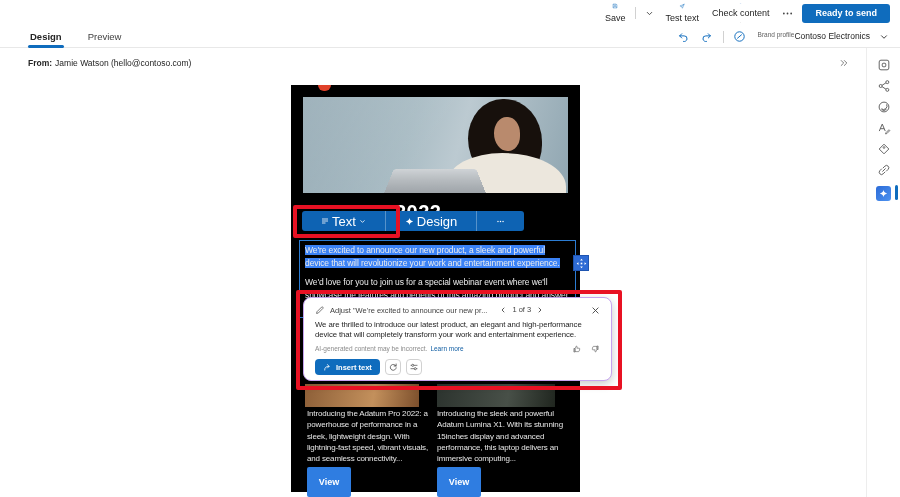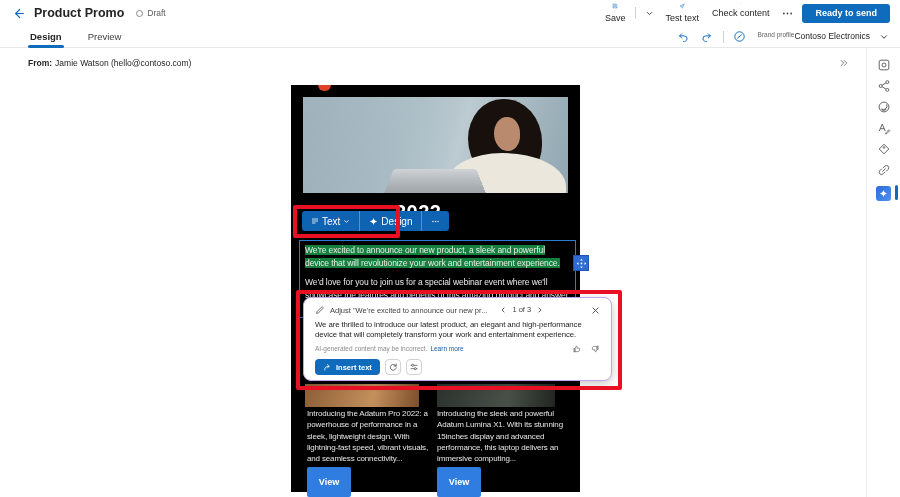--- a/index.html
+++ b/index.html
@@ -45,34 +45,34 @@
   .hero{position:absolute;left:12px;top:12px;width:265px;height:96px;overflow:hidden;background:linear-gradient(105deg,#8da4af 0%,#a9bcc4 40%,#bccad1 58%,#90a6b1 100%);}
   .hero .band{position:absolute;left:-40px;top:-30px;width:240px;height:200px;background:linear-gradient(115deg,rgba(255,255,255,.22),rgba(255,255,255,0) 60%);transform:rotate(8deg);}
   .hero .hair{position:absolute;right:26px;top:2px;width:74px;height:84px;background:#17100c;border-radius:48% 52% 46% 54%;}
   .hero .face{position:absolute;right:48px;top:20px;width:26px;height:34px;background:#b98a6d;border-radius:50% 50% 46% 54%;}
   .hero .jacket{position:absolute;right:2px;bottom:-22px;width:118px;height:62px;background:#ece7dd;border-radius:46% 54% 0 0;}
   .hero .laptop{position:absolute;left:86px;bottom:-4px;width:92px;height:32px;background:linear-gradient(#cfd3d6,#9aa0a5);transform:perspective(80px) rotateX(35deg);border-radius:3px;}
   .canvas-heading{position:absolute;left:104px;top:116px;color:#fff;font-size:20px;font-weight:bold;letter-spacing:.5px;}
   .textblock{position:absolute;left:8px;top:155px;width:277px;box-sizing:border-box;border:1px solid #2b7cd3;padding:3px 5px;}
   .textblock p{margin:0;font-size:8.5px;line-height:12.5px;color:#ececec;letter-spacing:-.1px;}
   .textblock p + p{margin-top:7px;}
-  .hl{background:#15803d;}
+  .hl{background:#3b82f6;}
   .pimg{position:absolute;top:299px;height:23px;}
   .pimg.l{left:14px;width:114px;background:linear-gradient(100deg,#8d5f38,#c3905c 60%,#7c4f2c);}
   .pimg.r{left:146px;width:118px;background:linear-gradient(100deg,#2c332e,#485048 60%,#20261f);}
   .col-text{position:absolute;top:323px;font-size:8px;line-height:11.3px;color:#e6e6e6;letter-spacing:-.15px;}
   .col-text.l{left:16px;width:122px;}
   .col-text.r{left:146px;width:128px;}
   .view-btn{position:absolute;top:382px;width:44px;height:30px;background:#2f7de1;color:#fff;font-size:9px;font-weight:bold;border-radius:2px;display:flex;align-items:center;justify-content:center;}
   .view-btn.l{left:16px;}
   .view-btn.r{left:146px;}
   
   .move-handle{position:absolute;left:573px;top:255px;width:16px;height:16px;background:#2e6bd5;border:1px solid #1e54b0;box-sizing:border-box;display:flex;align-items:center;justify-content:center;z-index:30;}
   .ctx-toolbar{position:absolute;left:302px;top:211px;height:20px;background:#0e63b3;border-radius:3px;display:flex;align-items:stretch;z-index:35;box-shadow:0 1px 3px rgba(0,0,0,.4);}
-  .seg{display:flex;align-items:center;gap:3px;padding:0 9px;color:#fff;font-size:10px;}
+  .seg{display:flex;align-items:center;gap:3px;padding:0 19px;color:#fff;font-size:13px;}
   .seg + .seg{border-left:1px solid rgba(255,255,255,.3);}
   .annotation{position:absolute;border:4px solid #e81123;box-sizing:border-box;border-radius:2px;z-index:50;pointer-events:none;}
   .anno1{left:293px;top:205px;width:107px;height:33px;}
   .anno2{left:296px;top:290px;width:326px;height:100px;}
   
   .popup{position:absolute;left:303px;top:297px;width:309px;height:84px;background:#fff;border:1.5px solid #c5a3ef;border-radius:8px;box-sizing:border-box;z-index:40;box-shadow:0 3px 10px rgba(0,0,0,.22);display:flex;flex-direction:column;padding:7px 11px 8px;}
   .pp-head{display:flex;align-items:center;gap:5px;height:11px;}
   .pp-title{font-size:7.5px;color:#424242;white-space:nowrap;}
   .pp-nav{display:flex;align-items:flex-start;gap:4px;margin-left:6px;color:#424242;}
   .pp-page{font-size:7.5px;color:#424242;}
@@ -86,32 +86,20 @@
   .insert-btn{display:flex;align-items:center;gap:4px;background:#0f6cbd;color:#fff;font-size:7.5px;font-weight:600;height:16px;padding:0 8px;border-radius:4px;}
   .sq-btn{width:16px;height:16px;border:1px solid #d1d1d1;border-radius:4px;display:flex;align-items:center;justify-content:center;color:#424242;background:#fff;}
   .collapse{position:absolute;left:839px;top:58px;color:#616161;}
 </style>
 </head>
 <body>
 
 <div class="screen">
 
   <div class="topbar">
-    <div class="tb-left">
-      <button class="icon-btn" style="color:#0f6cbd;">
-        <svg width="13" height="13" viewBox="0 0 16 16">
-            <path d="M9.5 3 L4.5 8 L9.5 13 M4.5 8 H14" stroke="currentColor" stroke-width="1.5" fill="none" stroke-linecap="round" stroke-linejoin="round"></path>
-          </svg>
-      </button>
-      <span class="page-title">Product Promo</span>
-      <span class="draft-wrap">
-        <i class="ring"></i>
-        <span class="draft-txt">Draft</span>
-      </span>
-    </div>
     <div class="tb-right">
       <button class="tb-btn">
         <svg width="12" height="12" viewBox="0 0 16 16">
             <path d="M2.8 2.8 h8.2 l2.2 2.2 v8.2 h-10.4 z M5 3 v3.2 h5.6 V3 M4.7 13 V9.2 h6.6 V13" fill="none" stroke="currentColor" stroke-width="1.1"></path>
           </svg>
         <span>Save</span>
       </button>
       <span class="vdiv"></span>
       <button class="icon-btn" style="color:#424242;width:12px;">
         <svg width="9" height="9" viewBox="0 0 12 12">

